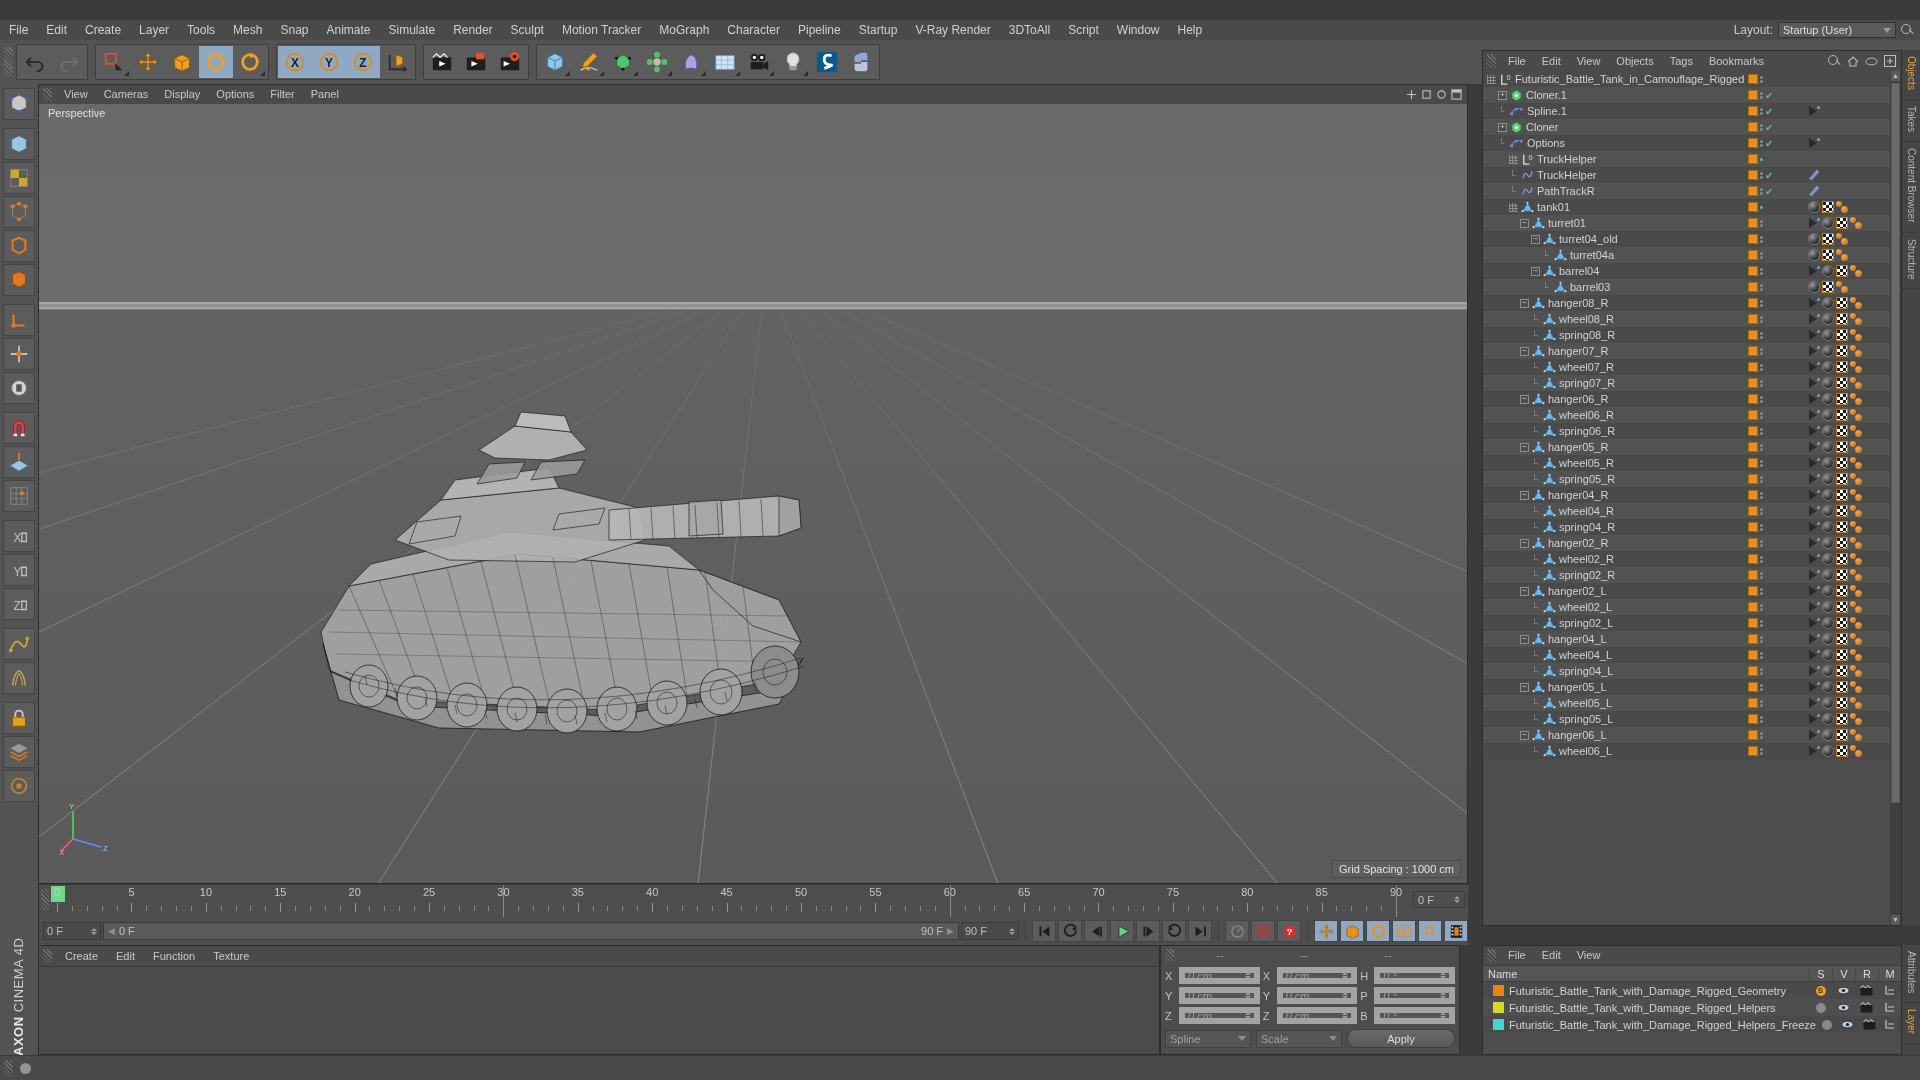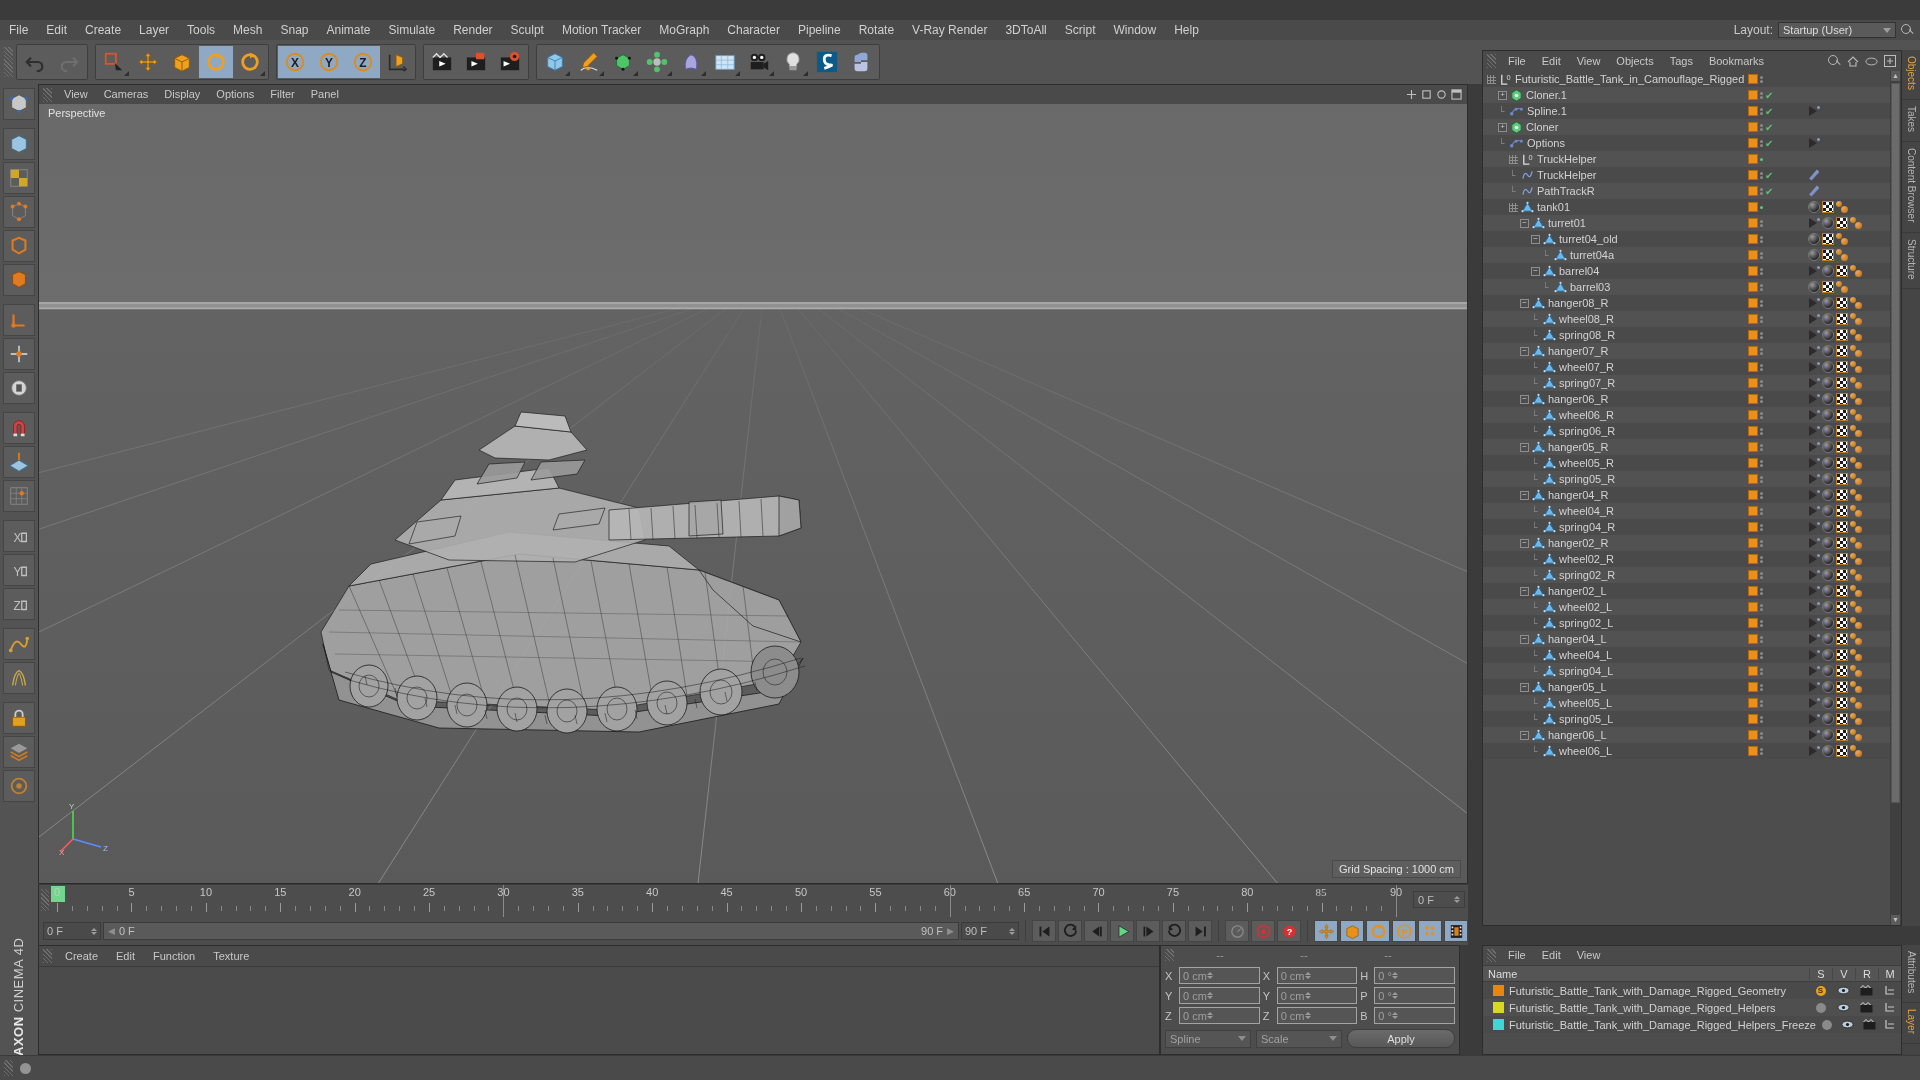--- a/index.html
+++ b/index.html
@@ -171,22 +171,22 @@
   .coords {
     position: absolute; left: 1160px; top: 945px; width: 300px; height: 110px;
     background: #4d4d4d; border:1px solid #2d2d2d;
   }
   .co-head { height:18px; display:flex; align-items:center; gap:0; font-size:11px; color:#9a9a9a; }
   .co-head .dash { width:84px; text-align:center; }
   .co-rows { padding: 2px 4px 0 4px; }
   .co-row { display:flex; align-items:center; gap:3px; height: 19px; margin-bottom:1px; }
   .co-lbl { width:11px; font-size:11px; color:#c4c4c4; text-align:left; }
   .co-in {
-    flex:1 1 0; height:17px; background:#555; border:1px solid #a3a3a3; display:flex;
-    align-items:center; padding:0 3px; font-size:11px; color:#9f9f9f;
+    flex:1 1 0; height:17px; background:#555; border:6px solid #a3a3a3; display:flex;
+    align-items:center; justify-content:space-between; padding:0 3px; font-size:11px; color:#9f9f9f;font-style:italic;
   }
   .co-foot { display:flex; align-items:center; gap:5px; padding: 3px 4px; }
   .co-sel {
     width:86px; height:18px; background:#555; border:1px solid #404040; display:flex;
     align-items:center; justify-content:space-between; padding:0 4px; font-size:11px; color:#a0a0a0;
   }
   .co-apply {
     flex:1 1 auto; height:19px; background: linear-gradient(#6a6a6a,#585858); border:1px solid #3e3e3e;
     border-radius:9px; display:flex; align-items:center; justify-content:center;
     font-size:11px; color:#dedede;
@@ -296,21 +296,21 @@
         <div class="mi">Mesh</div>
         <div class="mi">Snap</div>
         <div class="mi">Animate</div>
         <div class="mi">Simulate</div>
         <div class="mi">Render</div>
         <div class="mi">Sculpt</div>
         <div class="mi">Motion Tracker</div>
         <div class="mi">MoGraph</div>
         <div class="mi">Character</div>
         <div class="mi">Pipeline</div>
-        <div class="mi">Rotate</div>
+        <div class="mi">Startup</div>
         <div class="mi">V-Ray Render</div>
         <div class="mi">3DToAll</div>
         <div class="mi">Script</div>
         <div class="mi">Window</div>
         <div class="mi">Help</div>
       </div>
     <div class="layout-box">
       <span class="lbl">Layout:</span>
       <div class="layout-sel">
         <span>Startup (User)</span>
@@ -1019,21 +1019,21 @@
         <div class="tl-tick" style="left: 1136.71px; top: 21px; height: 5px; background: rgb(136, 136, 136);"></div>
         <div class="tl-tick" style="left: 1151.59px; top: 21px; height: 5px; background: rgb(136, 136, 136);"></div>
         <div class="tl-tick" style="left: 1166.47px; top: 21px; height: 5px; background: rgb(136, 136, 136);"></div>
         <div class="tl-tick" style="left: 1181.34px; top: 21px; height: 5px; background: rgb(136, 136, 136);"></div>
         <div class="tl-num" style="left: 1190.22px;">80</div>
         <div class="tl-tick" style="left: 1196.22px; top: 18px; height: 9px;"></div>
         <div class="tl-tick" style="left: 1211.1px; top: 21px; height: 5px; background: rgb(136, 136, 136);"></div>
         <div class="tl-tick" style="left: 1225.98px; top: 21px; height: 5px; background: rgb(136, 136, 136);"></div>
         <div class="tl-tick" style="left: 1240.86px; top: 21px; height: 5px; background: rgb(136, 136, 136);"></div>
         <div class="tl-tick" style="left: 1255.73px; top: 21px; height: 5px; background: rgb(136, 136, 136);"></div>
-        <div class="tl-num" style="left: 1264.61px; font-family: Liberation Serif, serif;">85</div>
+        <div class="tl-num" style="left: 1264.61px;">85</div>
         <div class="tl-tick" style="left: 1270.61px; top: 18px; height: 9px;"></div>
         <div class="tl-tick" style="left: 1285.49px; top: 21px; height: 5px; background: rgb(136, 136, 136);"></div>
         <div class="tl-tick" style="left: 1300.37px; top: 21px; height: 5px; background: rgb(136, 136, 136);"></div>
         <div class="tl-tick" style="left: 1315.24px; top: 21px; height: 5px; background: rgb(136, 136, 136);"></div>
         <div class="tl-tick" style="left: 1330.12px; top: 21px; height: 5px; background: rgb(136, 136, 136);"></div>
         <div class="tl-num" style="left: 1339px; text-align: center;">90</div>
         <div class="tl-tick" style="left: 1345px; top: 18px; height: 9px;"></div>
         <div class="tl-playhead" style="left: 452.333px;"></div>
         <div class="tl-playhead" style="left: 898.667px;"></div>
         <div class="tl-playhead" style="left: 1345px;"></div>

